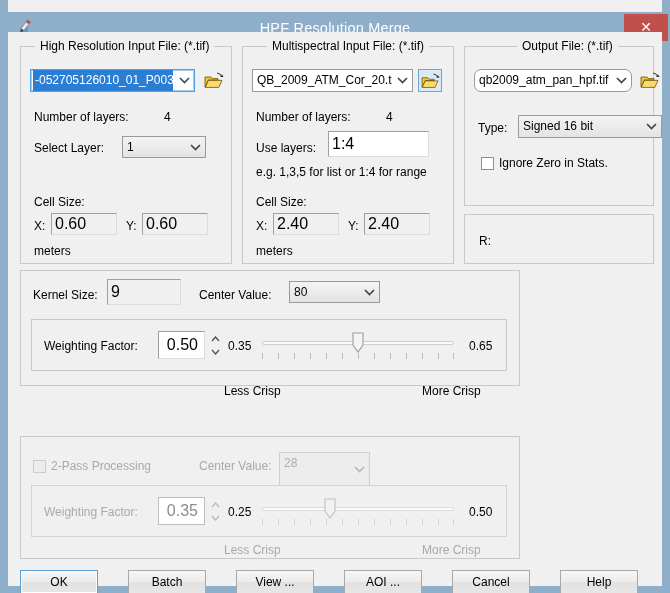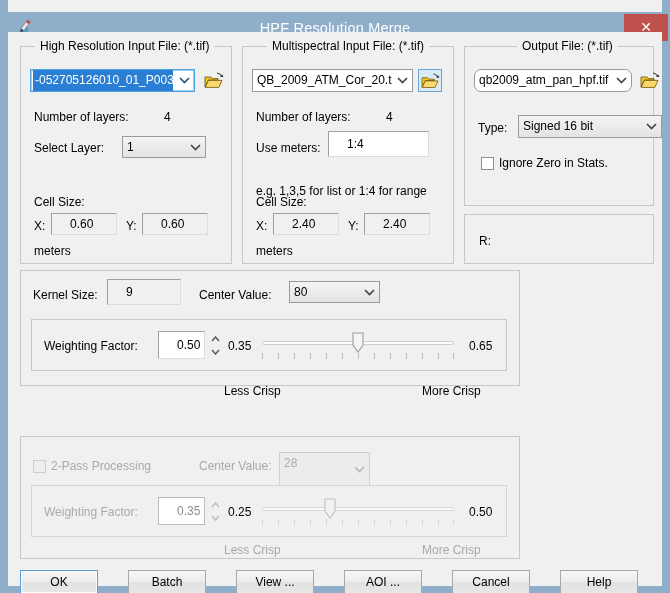--- a/index.html
+++ b/index.html
@@ -101,22 +101,22 @@
 
   
   .tinput {
     position: absolute;
     box-sizing: border-box;
     background: #f0f0f0;
     border: 1px solid #a0a0a0;
     border-right-color: #dcdcdc;
     border-bottom-color: #dcdcdc;
     font-family: "Liberation Sans", sans-serif;
-    font-size: 12px;
-    padding: 1px 18px;
+    font-size: 16px;
+    padding: 1px 3px;
     line-height: 18px;
     color: #000;
   }
   .tinput.white { background: #ffffff; }
   .tinput.right { text-align: right; padding-right: 6px; }
   .tinput.dim { color: #8c8c8c; }
 
   
   .combo {
     position: absolute;
@@ -385,25 +385,25 @@
           <path d="M13 1 q4 0.5 4.5 3.5" stroke="#333" stroke-width="1" fill="none"></path>
           <polygon points="18,2.2 19.5,5 16.2,5" fill="#333"></polygon>
           <path d="M1 5 h6 l1.5 1.6 H14 v1.4 H4.4 L1.2 15 H1 Z" fill="#f3c32c" stroke="#6b5303" stroke-width="0.8"></path>
           <path d="M4.4 8.4 H18 L14.8 15.4 H1.2 Z" fill="#fbd96b" stroke="#6b5303" stroke-width="0.8"></path>
         </svg>
       </div>
 
       <div class="lbl" style="left:13px; top:63px;">Number of layers:</div>
       <div class="lbl" style="left:143px; top:63px;">4</div>
 
-      <div class="lbl" style="left:13px; top:94px;">Use meters:</div>
+      <div class="lbl" style="left:13px; top:94px;">Use layers:</div>
       <div class="tinput white" style="left:85px; top:84px; width:101px; height:26px; line-height:22px;">
         <span>1:4</span>
       </div>
-      <div class="lbl" style="left:13px; top:118px;margin-top:19px;">e.g. 1,3,5 for list or 1:4 for range</div>
+      <div class="lbl" style="left:13px; top:118px;">e.g. 1,3,5 for list or 1:4 for range</div>
 
       <div class="lbl" style="left:13px; top:148px;">Cell Size:</div>
       <div class="lbl" style="left:13px; top:172px;">X:</div>
       <div class="tinput" style="left:30px; top:166px; width:66px; height:22px;">
         <span>2.40</span>
       </div>
       <div class="lbl" style="left:105px; top:172px;">Y:</div>
       <div class="tinput" style="left:121px; top:166px; width:66px; height:22px;">
         <span>2.40</span>
       </div>

